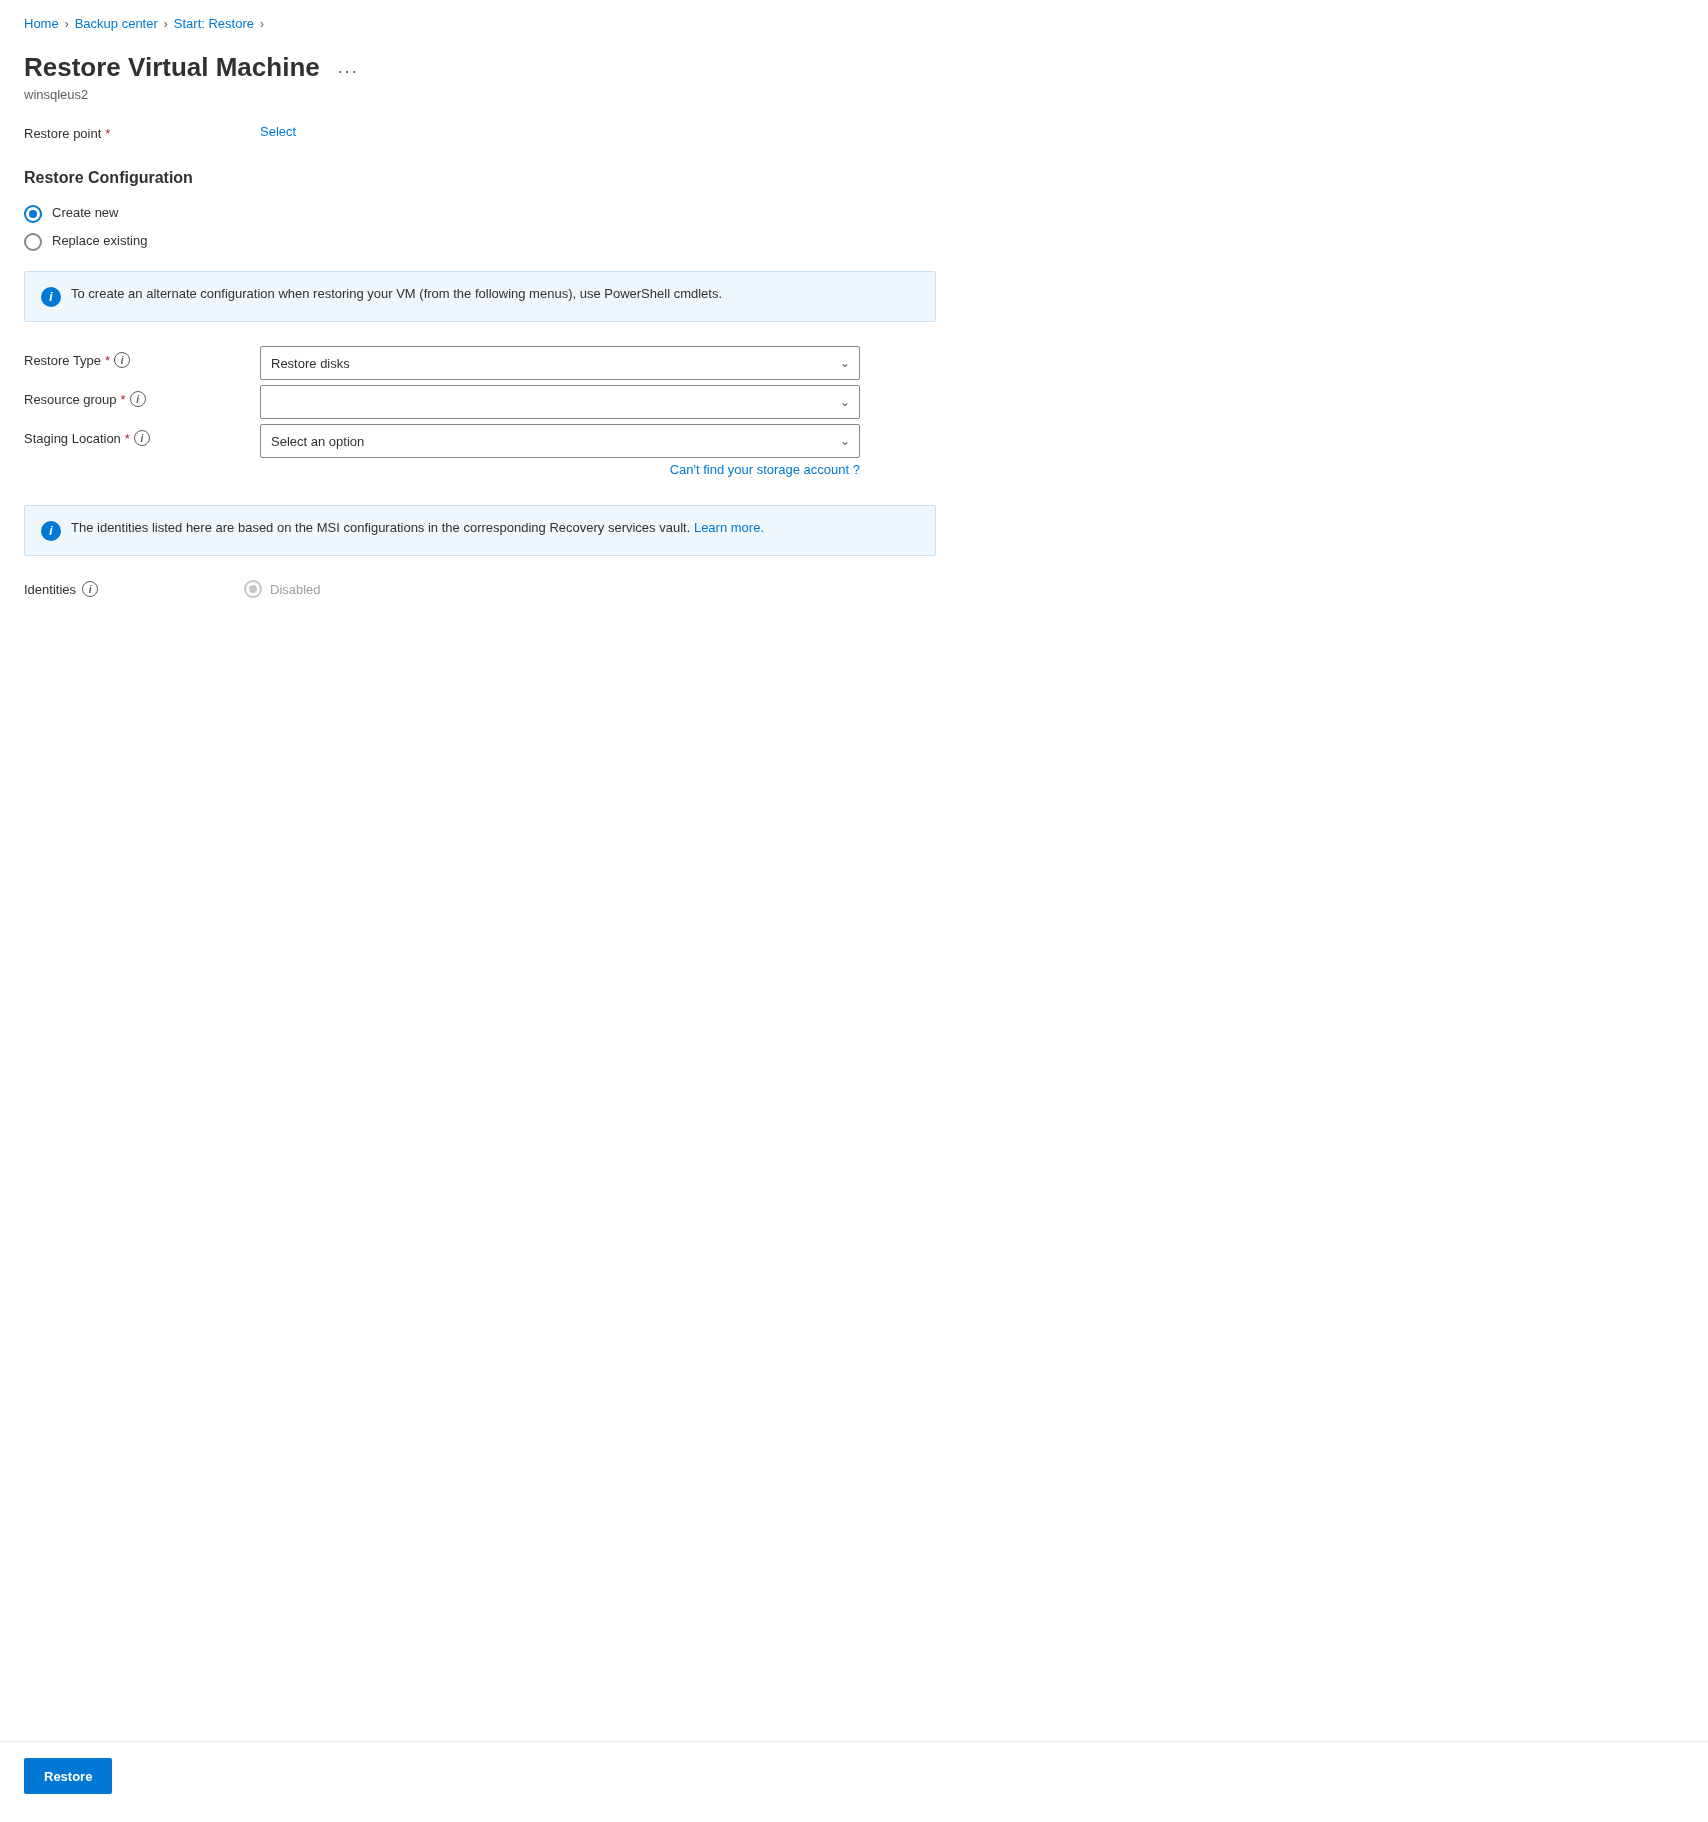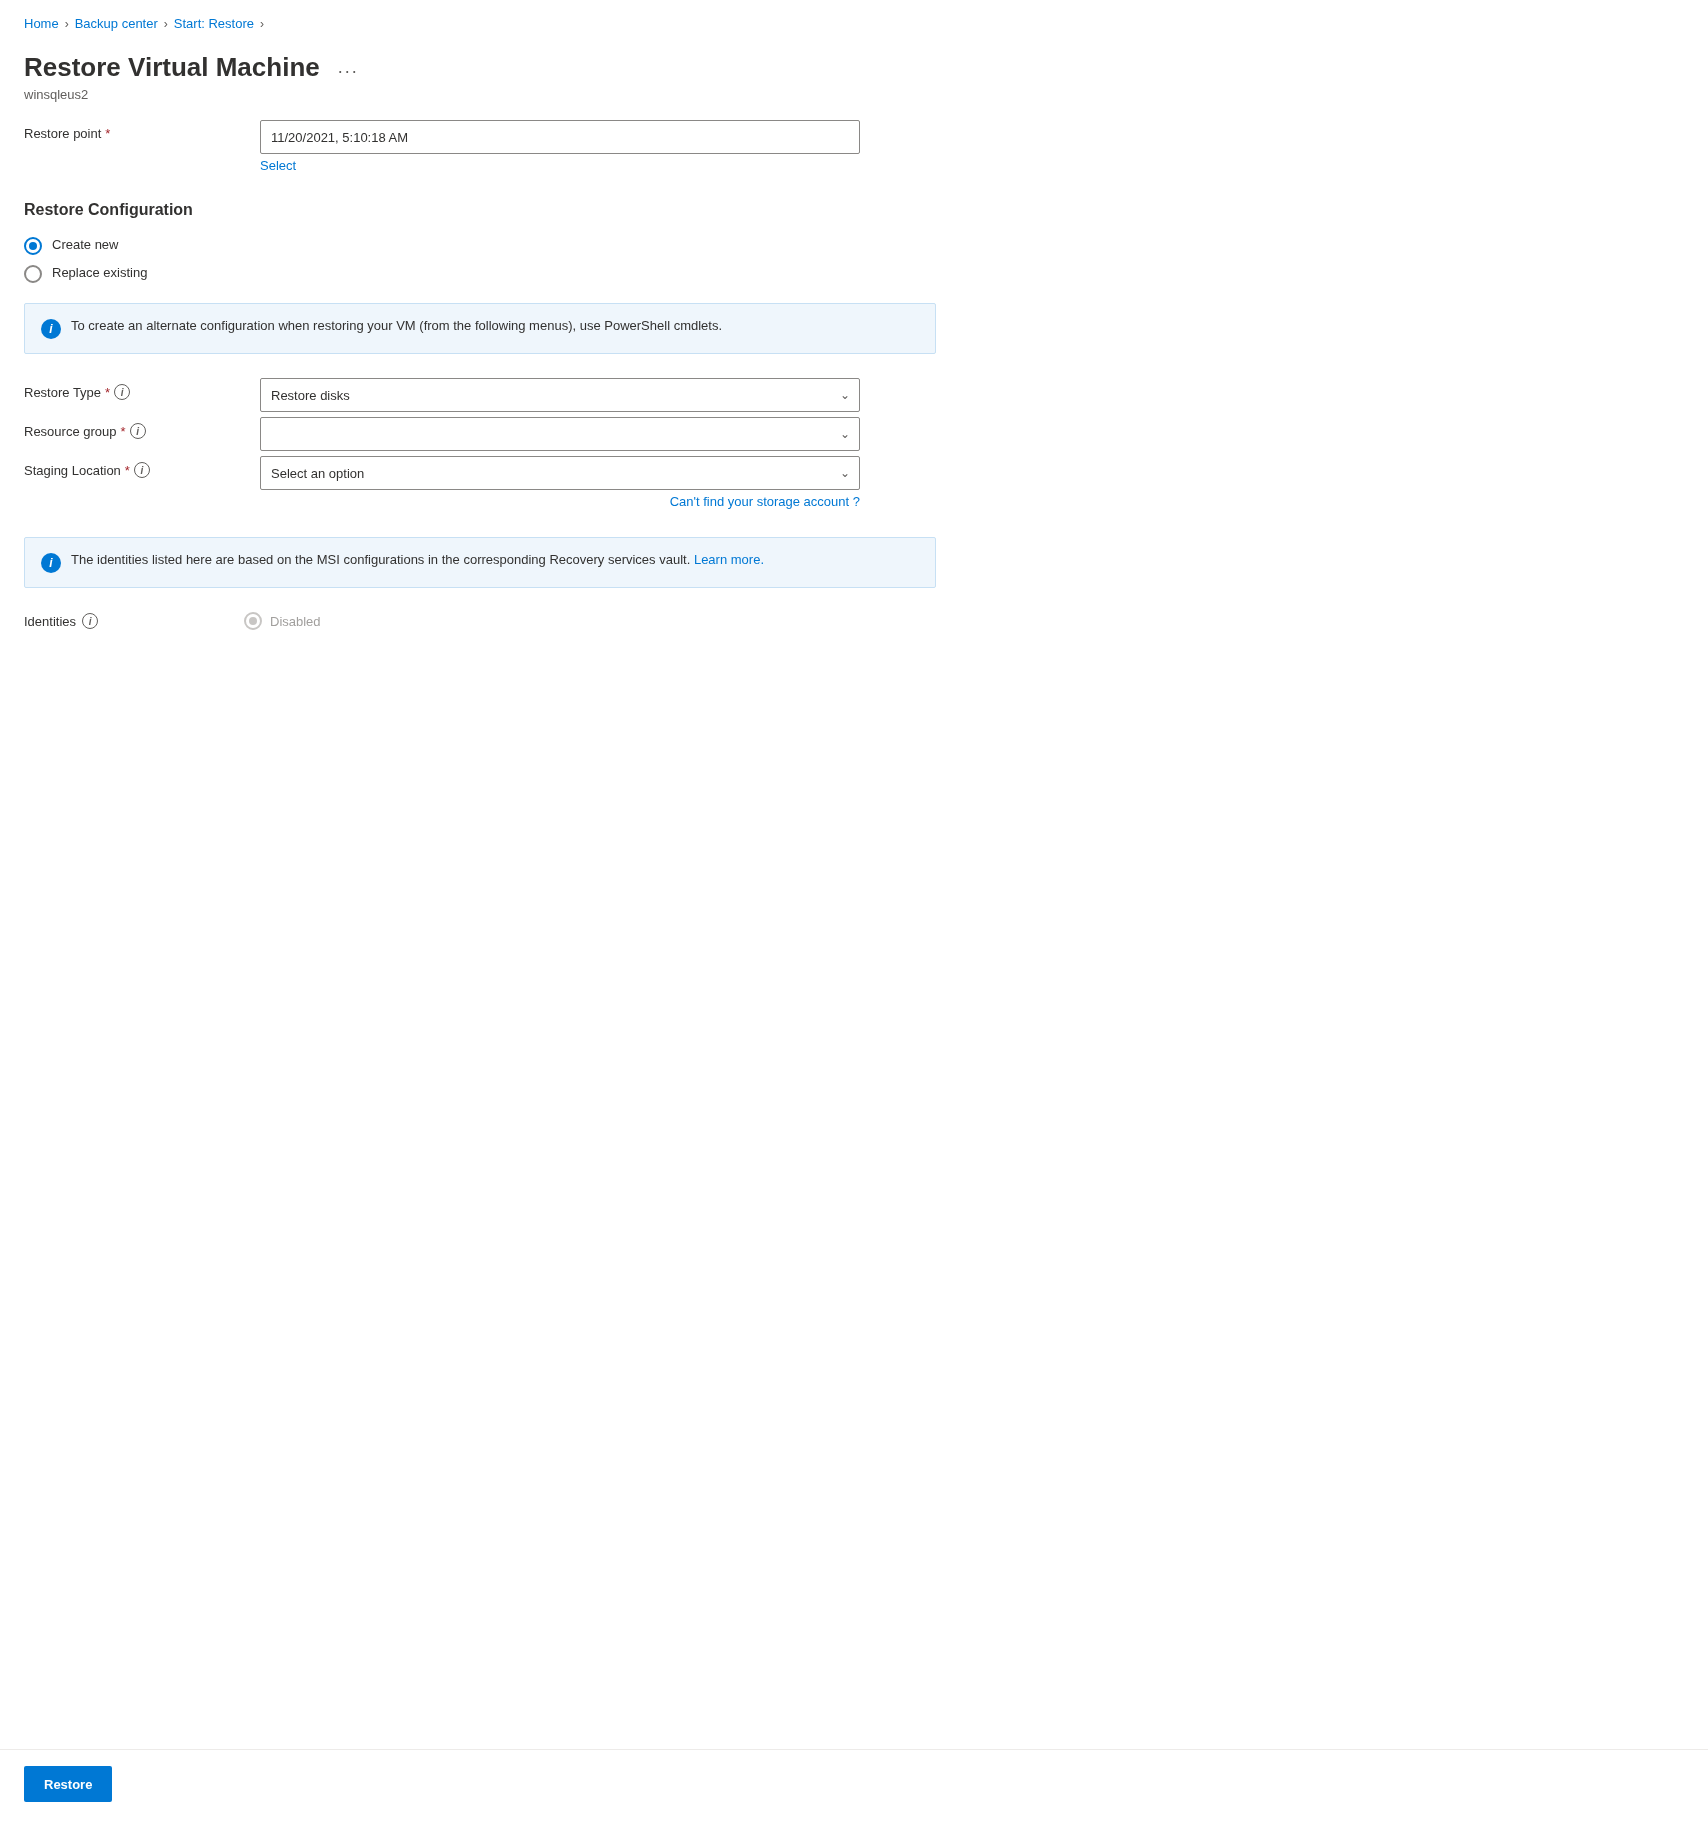--- a/index.html
+++ b/index.html
@@ -309,21 +309,21 @@
       height: 8px;
       border-radius: 50%;
       background: #c8c6c4;
     }
 
     .footer-bar {
       border-top: 1px solid #edebe9;
       padding: 16px 24px;
       background: #ffffff;
       position: sticky;
-      bottom: 4px;
+      bottom: 12px;
     }
 
     .restore-btn {
       background: #0078d4;
       color: white;
       border: none;
       border-radius: 2px;
       padding: 8px 20px;
       font-size: 13px;
       font-weight: 600;
@@ -364,21 +364,20 @@
 
 
   <div class="form-section">
 
     <div class="form-row">
       <div class="form-label">
         <span>Restore point</span>
         <span class="required-star">*</span>
       </div>
       <div class="form-input-area">
-        <input type="text" class="text-input" readonly="" value="11/20/2021, 5:10:18 AM" style="">
         <a href="#" class="select-link">Select</a>
       </div>
     </div>
 
   </div>
 
   <div>
     <h2 class="section-heading">Restore Configuration</h2>
 
     <div class="radio-group">

